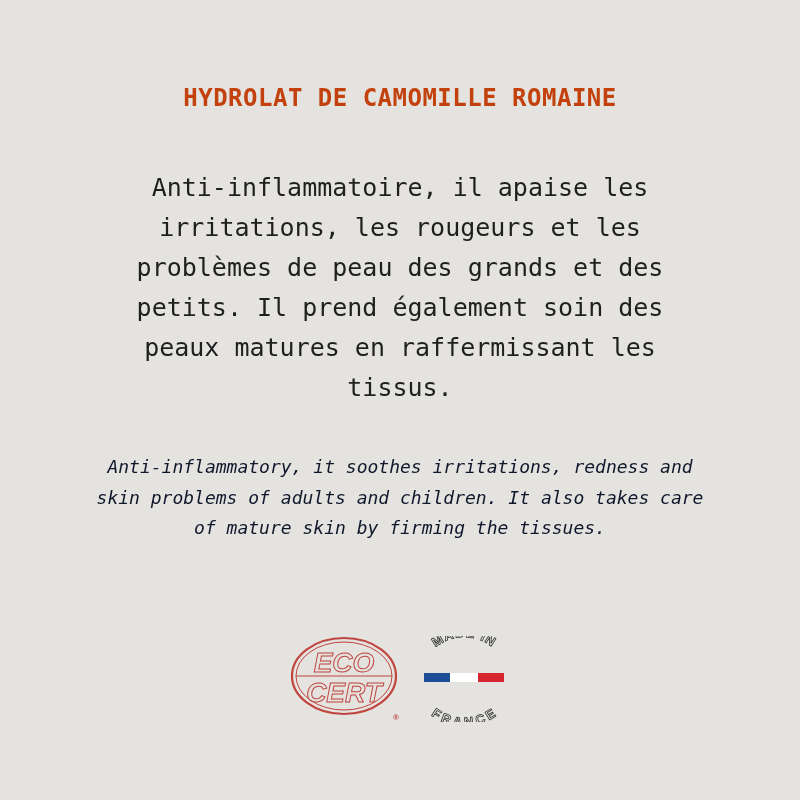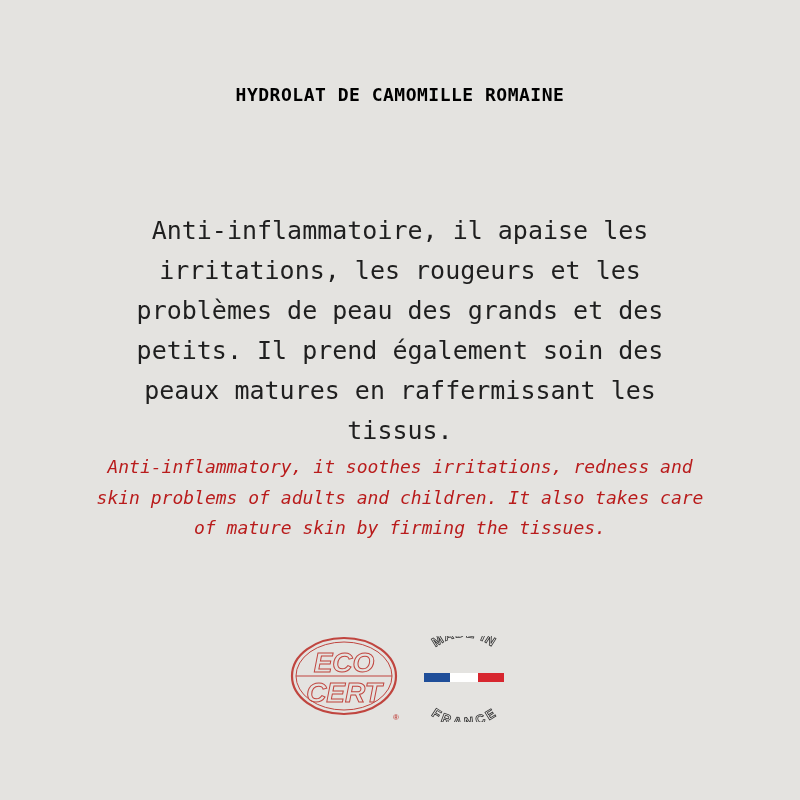--- a/index.html
+++ b/index.html
@@ -5,33 +5,32 @@
     html, body { margin: 0; padding: 0; }
     body {
       width: 800px; height: 800px; overflow: hidden;
       background: #e4e3e0;
       font-family: "DejaVu Sans Mono", "Liberation Mono", monospace;
       color: #1a1a1a;
       position: relative;
     }
     .title {
       position: absolute; top: 84px; left: 0; width: 800px;
-      text-align: center; font-size: 18px; font-weight: bold;
-      letter-spacing: 0.5px; color: #000000;
+      text-align: center; font-size: 24px; font-weight: bold;
+      letter-spacing: 0.5px; color: #c2410c;
     }
     .fr {
       position: absolute; top: 168px; left: 110px; width: 580px;
       text-align: center; font-size: 25px; line-height: 40px;
       color: #1f1f1f;
-      margin-top: 43px;
     }
     .en {
       position: absolute; top: 452px; left: 90px; width: 620px;
       text-align: center; font-size: 18px; line-height: 30.5px;
-      font-style: italic; color: #b91c1c;
+      font-style: italic; color: #0f172a;
     }
     .logos {
       position: absolute; top: 636px; left: 290px; width: 230px; height: 90px; font-weight: bold;
     }
     .ecocert { position: absolute; left: 0; top: 0; }
     .madein { position: absolute; left: 124px; top: 0; }
   </style>
 </head>
 <body>
 

